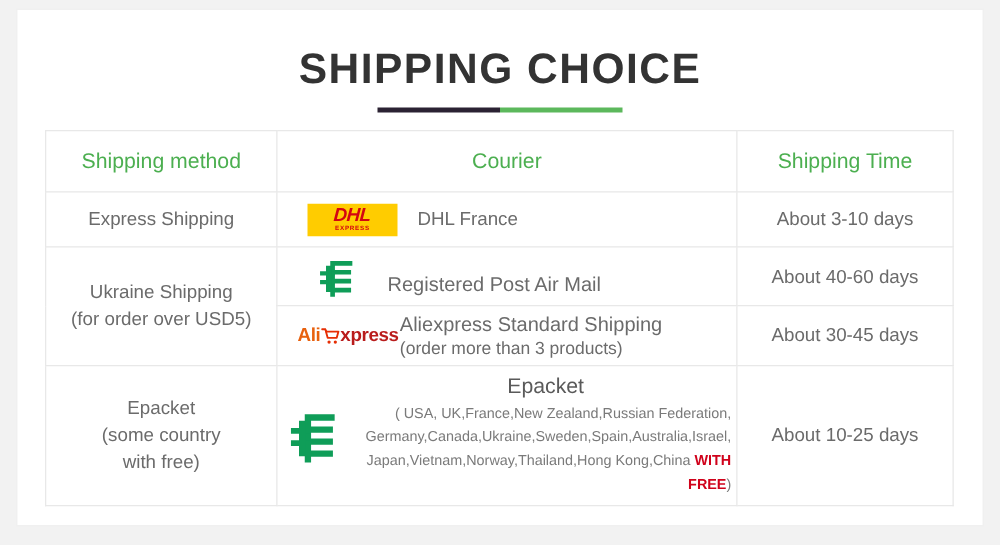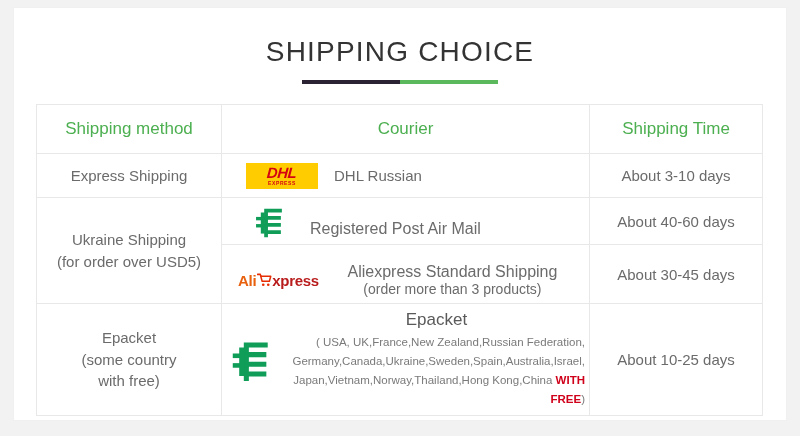--- a/index.html
+++ b/index.html
@@ -20,24 +20,24 @@
     width: 772px;
     height: 412px;
     background: #ffffff;
     box-shadow: 0 0 0 1px #f0f0f0;
   }
   .title-block {
     text-align: center;
     padding-top: 30px;
   }
   .page-title {
-    font-size: 28px;
+    font-size: 34px;
     letter-spacing: 1.2px;
     color: #333333;
-    font-weight: 400;
+    font-weight: 700;
     line-height: 1;
   }
   .title-rule {
     margin: 14px auto 0 auto;
     width: 196px;
     height: 4px;
     display: flex;
   }
   .title-rule .seg {
     flex: 1 1 50%;
@@ -200,21 +200,21 @@
 
       <tr class="row-h1">
         <td>Express Shipping</td>
         <td>
           <div class="courier-inline">
             <div class="dhl-logo">
               <span class="dhl-word">DHL</span>
               <span class="dhl-sub">EXPRESS</span>
             </div>
             <div class="courier-text">
-              <div>DHL Russian</div>
+              <div>DHL France</div>
             </div>
           </div>
         </td>
         <td>About 3-10 days</td>
       </tr>
 
       <tr class="row-h2">
         <td rowspan="2" class="cell-lines">
           <div>Ukraine Shipping</div>
           <div>(for order over USD5)</div>
@@ -232,32 +232,32 @@
             <div class="courier-text">
               <div style="font-size:16px;">Registered Post Air Mail</div>
             </div>
           </div>
         </td>
         <td>About 40-60 days</td>
       </tr>
 
       <tr class="row-h3">
         <td>
-          <div class="courier-inline" style="padding-left:12px;gap:1px;margin-top:12px;">
+          <div class="courier-inline" style="padding-left:12px;gap:1px;">
             <div class="ali-logo">
               <span class="ali-a">Ali</span>
               <svg class="ali-cart" viewBox="0 0 24 22">
                 <path d="M1 2 h4 l1.5 3" stroke="#e62e04" stroke-width="2.6" fill="none" stroke-linecap="round"></path>
                 <path d="M6 5 h16 l-2.2 8 h-11.6 z" stroke="#e62e04" stroke-width="2.4" fill="none" stroke-linejoin="round"></path>
                 <circle cx="10" cy="18.5" r="2.1" fill="#e62e04"></circle>
                 <circle cx="18" cy="18.5" r="2.1" fill="#e62e04"></circle>
               </svg>
               <span class="ali-x">xpress</span>
             </div>
-            <div class="courier-text" style="text-align:center;flex:1;">
+            <div class="courier-text" style="text-align:left;flex:1;">
               <div style="font-size:16px;">Aliexpress Standard Shipping</div>
               <div class="sub">(order more than 3 products)</div>
             </div>
           </div>
         </td>
         <td>About 30-45 days</td>
       </tr>
 
       <tr class="row-h4">
         <td class="cell-lines">

